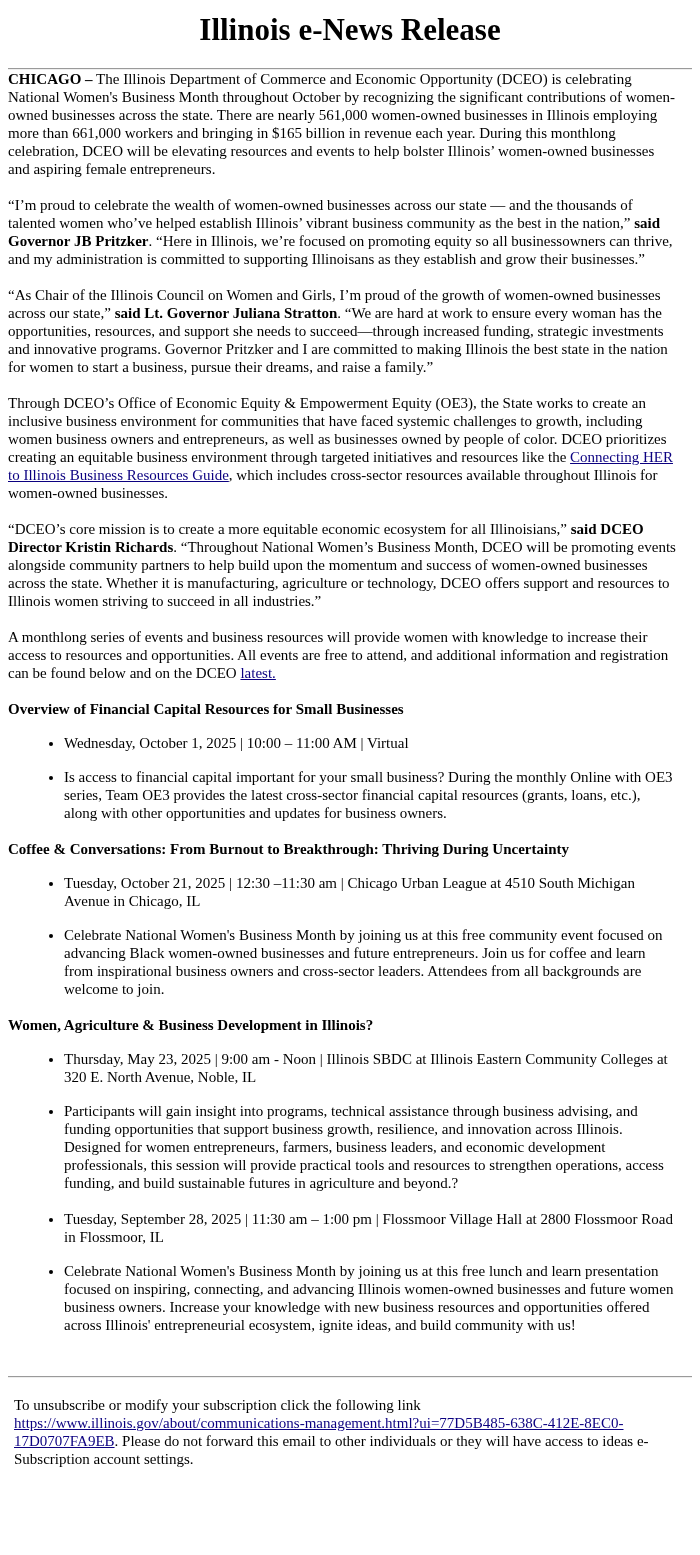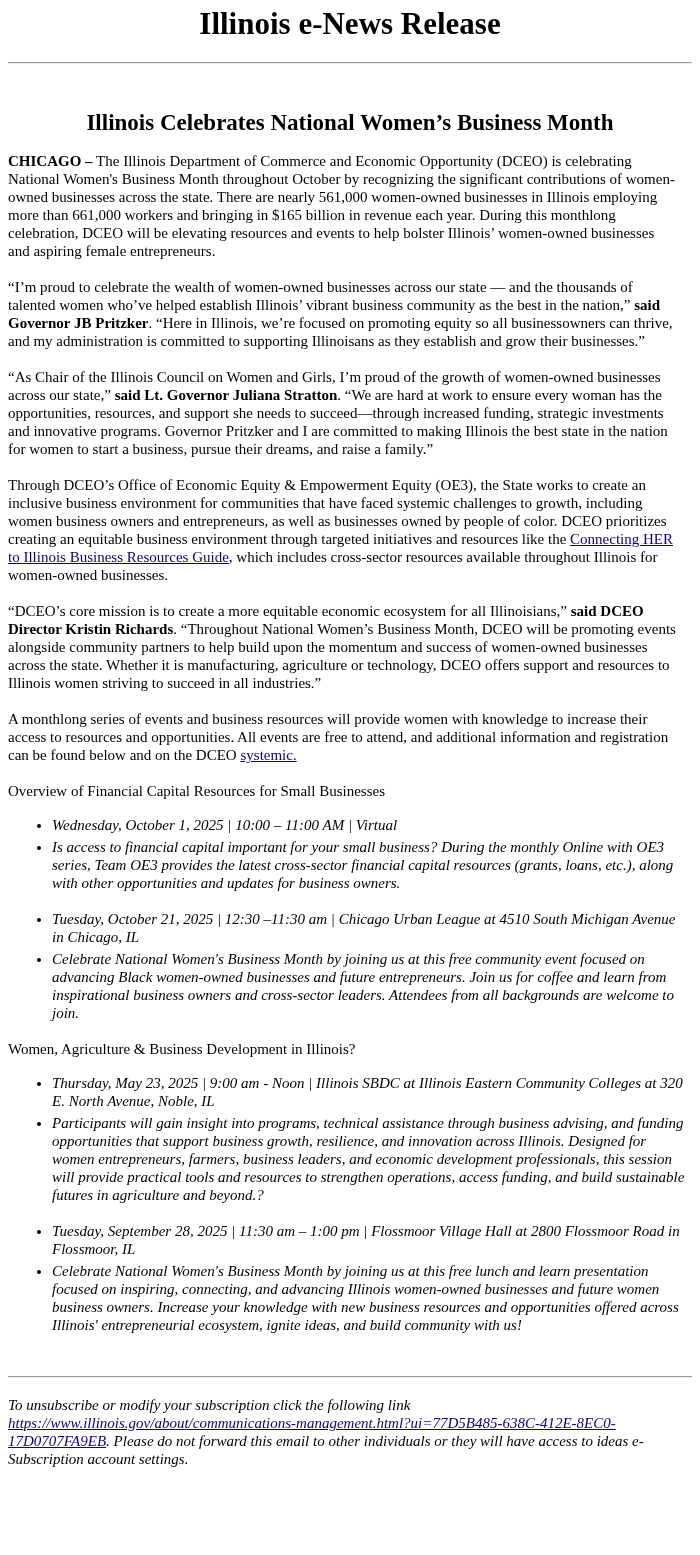--- a/index.html
+++ b/index.html
@@ -6,21 +6,21 @@
     body {
       width: 700px;
       font-family: "Liberation Serif", serif;
       font-size: 15px;
       line-height: 18px;
       color: #000;
     }
     .wrap { padding: 0 8px; }
     h1.release {
       margin: 0;
-      padding-top: 4px;
+      padding-top: 10px;
       text-align: center;
       font-size: 31px;
       line-height: 40px;
       font-weight: bold;
     }
     hr.rule {
       border: 0;
       border-top: 1px solid #9a9a9a;
       border-bottom: 1px solid #eeeeee;
       margin: 18px 0 0 0;
@@ -31,66 +31,66 @@
       font-size: 23px;
       line-height: 30px;
       font-weight: bold;
     }
     p { margin: 0 16px 18px 0; }
     a { color: #1a0dab; color: #0b0080; text-decoration: underline; }
     h3.event-title {
       margin: 0 0 16px 0;
       font-size: 15px;
       line-height: 18px;
-      font-weight: normal;
+      font-weight: bold;
     }
     ul.event-list {
       margin: 0 0 18px 0;
       padding-left: 40px;
     }
-    ul.event-list li { margin: 4px; font-style: italic; }
+    ul.event-list li { margin: 16px; }
     hr.footer-rule {
       border: 0;
       border-top: 1px solid #9a9a9a;
       border-bottom: 1px solid #eeeeee;
       margin: 42px 0 18px 0;
     }
-    .footer p { margin: 0; font-style: italic; }
+    .footer p { margin: 6px; }
   </style>
 </head>
 <body>
 
 <div class="wrap">
 
   <h1 class="release">Illinois e-News Release</h1>
   <hr class="rule">
 
-  <h2 class="headline">Illinois Celebrates National Women’s Business Month</h2>
 
   <p><strong>CHICAGO –</strong><span> The Illinois Department of Commerce and Economic Opportunity (DCEO) is celebrating National Women's Business Month throughout October by recognizing the significant contributions of women-owned businesses across the state. There are nearly 561,000 women-owned businesses in Illinois employing more than 661,000 workers and bringing in $165 billion in revenue each year. During this monthlong celebration, DCEO will be elevating resources and events to help bolster Illinois’ women-owned businesses and aspiring female entrepreneurs.</span></p>
 
   <p><span>“I’m proud to celebrate the wealth of women-owned businesses across our state — and the thousands of talented women who’ve helped establish Illinois’ vibrant business community as the best in the nation,” </span><strong>said Governor JB Pritzker</strong><span>. “Here in Illinois, we’re focused on promoting equity so all businessowners can thrive, and my administration is committed to supporting Illinoisans as they establish and grow their businesses.”</span></p>
 
   <p><span>“As Chair of the Illinois Council on Women and Girls, I’m proud of the growth of women-owned businesses across our state,” </span><strong>said Lt. Governor Juliana Stratton</strong><span>. “We are hard at work to ensure every woman has the opportunities, resources, and support she needs to succeed—through increased funding, strategic investments and innovative programs. Governor Pritzker and I are committed to making Illinois the best state in the nation for women to start a business, pursue their dreams, and raise a family.”</span></p>
 
   <p><span>Through DCEO’s Office of Economic Equity &amp; Empowerment Equity (OE3), the State works to create an inclusive business environment for communities that have faced systemic challenges to growth, including women business owners and entrepreneurs, as well as businesses owned by people of color. DCEO prioritizes creating an equitable business environment through targeted initiatives and resources like the </span><a href="#">Connecting HER to Illinois Business Resources Guide</a><span>, which includes cross-sector resources available throughout Illinois for women-owned businesses.</span></p>
 
   <p><span>“DCEO’s core mission is to create a more equitable economic ecosystem for all Illinoisians,” </span><strong>said DCEO Director Kristin Richards</strong><span>. “Throughout National Women’s Business Month, DCEO will be promoting events alongside community partners to help build upon the momentum and success of women-owned businesses across the state. Whether it is manufacturing, agriculture or technology, DCEO offers support and resources to Illinois women striving to succeed in all industries.”</span></p>
 
-  <p><span>A monthlong series of events and business resources will provide women with knowledge to increase their access to resources and opportunities. All events are free to attend, and additional information and registration can be found below and on the DCEO </span><a href="#">systemic.</a></p>
+  <p><span>A monthlong series of events and business resources will provide women with knowledge to increase their access to resources and opportunities. All events are free to attend, and additional information and registration can be found below and on the DCEO </span><a href="#">latest.</a></p>
 
   <section>
     <h3 class="event-title">Overview of Financial Capital Resources for Small Businesses</h3>
     <ul class="event-list">
       <li>Wednesday, October 1, 2025 | 10:00 – 11:00 AM | Virtual</li>
       <li>Is access to financial capital important for your small business? During the monthly Online with OE3 series, Team OE3 provides the latest cross-sector financial capital resources (grants, loans, etc.), along with other opportunities and updates for business owners.</li>
     </ul>
   </section>
 
   <section>
+    <h3 class="event-title">Coffee &amp; Conversations: From Burnout to Breakthrough: Thriving During Uncertainty</h3>
     <ul class="event-list">
       <li>Tuesday, October 21, 2025 | 12:30 –11:30 am | Chicago Urban League at 4510 South Michigan Avenue in Chicago, IL</li>
       <li>Celebrate National Women's Business Month by joining us at this free community event focused on advancing Black women-owned businesses and future entrepreneurs. Join us for coffee and learn from inspirational business owners and cross-sector leaders.  Attendees from all backgrounds are welcome to join.</li>
     </ul>
   </section>
 
   <section>
     <h3 class="event-title">Women, Agriculture &amp; Business Development in Illinois?</h3>
     <ul class="event-list">
       <li>Thursday, May 23, 2025 | 9:00 am - Noon | Illinois SBDC at Illinois Eastern Community Colleges at 320 E. North Avenue, Noble, IL</li>

